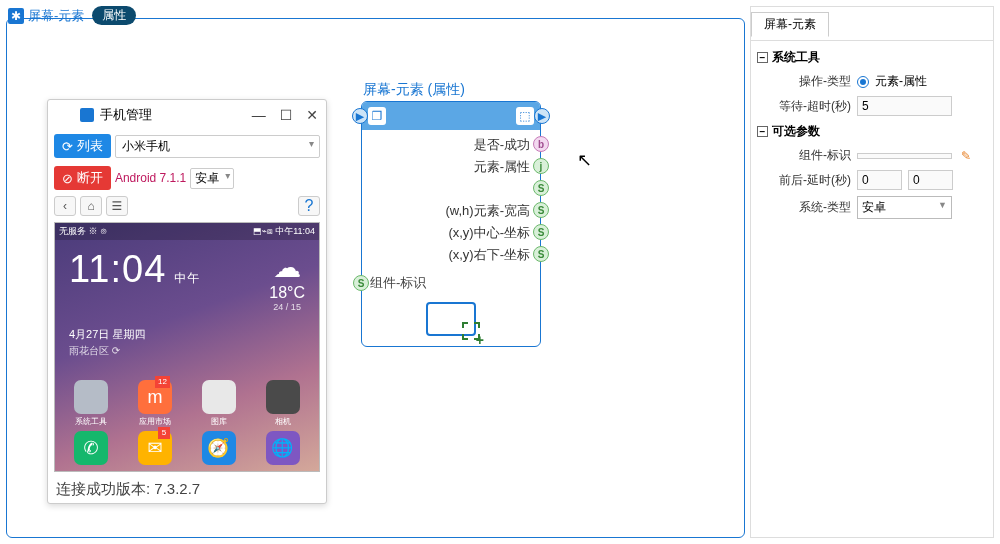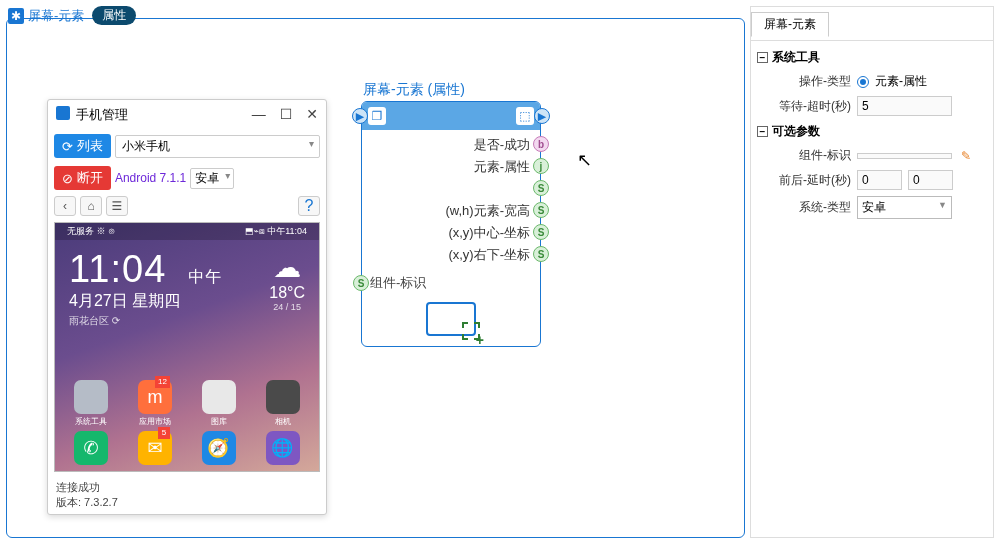--- a/index.html
+++ b/index.html
@@ -9,55 +9,55 @@
 .tab-bar { position: absolute; top: 6px; left: 8px; display: flex; align-items: center; gap: 4px; z-index: 10; }
 .tab-icon { width: 16px; height: 16px; background: #1976d2; border-radius: 2px; display: flex; align-items: center; justify-content: center; color:#fff; font-size:12px;}
 .tab-label { color: #1976d2; font-size: 13px; font-weight: 500; }
 .tab-pill { background: #0c4a6e; color: #fff; border-radius: 10px; padding: 1px 10px; font-size: 12px; margin-left: 4px; }
 
 
 .workspace { position: absolute; top: 18px; left: 6px; right: 255px; bottom: 6px; border: 1px solid #1976d2; border-radius: 6px; background: #fff; }
 
 
 .phone-window { position: absolute; top: 80px; left: 40px; width: 280px; background: #fff; border: 1px solid #ccc; border-radius: 3px; box-shadow: 0 2px 6px rgba(0,0,0,.15); }
-.pw-titlebar { display: flex; align-items: flex-start; padding: 6px 8px; gap: 6px; }
+.pw-titlebar { display: flex; align-items: center; padding: 6px 8px; gap: 6px; margin-left: 24px; }
 .pw-icon { width: 14px; height: 14px; background: #1976d2; border-radius: 2px; }
 .pw-title { font-size: 13px; flex: 1; }
 .pw-controls { display: flex; gap: 14px; font-size: 14px; color: #444; }
 .pw-controls span { cursor: default; }
 
 .pw-toolbar { display: flex; gap: 4px; padding: 4px 6px; align-items: center; }
 .btn-blue { background: #1e88e5; color: #fff; border-radius: 3px; padding: 3px 8px; font-size: 13px; display: flex; align-items: center; gap: 4px; }
 .btn-red { background: #e53935; color: #fff; border-radius: 3px; padding: 3px 8px; font-size: 13px; display: flex; align-items: center; gap: 4px; }
 .mini-select { border: 1px solid #ccc; border-radius: 2px; font-size: 12px; padding: 2px 22px 2px 6px; background: #fff; position: relative; flex:1; min-width:0;}
 .mini-select::after { content: "▾"; position: absolute; right: 5px; top: 2px; color: #888; font-size: 10px; }
-.mini-text { font-size: 12px; color: #6d28d9; white-space:nowrap;}
+.mini-text { font-size: 12px; color: #be185d; white-space:nowrap;}
 .mini-sel2 { border: 1px solid #ccc; border-radius: 2px; font-size: 12px; padding: 1px 14px 1px 4px; background:#fff; position:relative;}
 .mini-sel2::after { content: "▾"; position:absolute; right:3px; top:1px; font-size:10px; color:#888;}
 
 .pw-navbar { display:flex; gap:4px; padding:2px 6px; align-items:center;}
 .nav-btn { width:22px; height:20px; border:1px solid #ccc; border-radius:3px; display:flex; align-items:center; justify-content:center; font-size:12px; color:#555; background:#f7f7f7;}
 .help-btn { margin-left:auto; width:22px; height:20px; border:1px solid #ccc; border-radius:3px; display:flex; align-items:center; justify-content:center; color:#1976d2; background:#f7f7f7;}
 
 .phone-screen { margin: 4px 6px; border: 1px solid #bbb; height: 250px; background: linear-gradient(160deg, #4a3b7a 0%, #6b4d8e 40%, #b07290 70%, #d4a89a 100%); position: relative; overflow: hidden; color:#fff; }
-.ps-status { display:flex; justify-content:space-between; font-size:9px; padding:2px 12px; background:rgba(0,0,0,.2);}
+.ps-status { display:flex; justify-content:space-between; font-size:9px; padding:2px 4px; background:rgba(0,0,0,.2);}
 .ps-time { font-size: 38px; font-weight: 300; text-align: left; padding: 8px 14px 0; letter-spacing:1px;}
-.ps-date { font-size:16px; padding:0 14px;}
+.ps-date { font-size:11px; padding:0 14px;margin-top:36px;}
 .ps-loc { font-size:10px; padding:2px 14px; opacity:.8;}
 .ps-weather { position:absolute; right:14px; top:28px; text-align:center;}
 .ps-weather-icon { font-size:28px;}
 .ps-temp { font-size:16px; font-weight:500;}
 .ps-range { font-size:9px; opacity:.8;}
 .ps-apps { position:absolute; bottom:4px; left:0; right:0;}
 .app-row { display:flex; justify-content:space-around; padding:2px 4px;}
 .app { display:flex; flex-direction:column; align-items:center; gap:2px; position:relative;}
 .app-icon { width:34px; height:34px; border-radius:7px; display:flex; align-items:center; justify-content:center; font-size:18px;}
 .app-label { font-size:8px; color:#fff;}
 .badge { position:absolute; top:-4px; right:2px; background:#f44336; color:#fff; font-size:8px; border-radius:0; padding:0 3px; line-height:12px; min-width:12px; text-align:center;}
-.pw-footer { display:flex; justify-content:flex-end; padding:4px 8px; font-size:11px; color:#444;flex-direction:column;}
+.pw-footer { display:flex; justify-content:flex-start; padding:4px 8px; font-size:15px; color:#444;}
 
 
 .node-title { position:absolute; top:62px; left:356px; color:#1976d2; font-size:14px;}
 .node { position:absolute; top:82px; left:354px; width:180px; border:1px solid #1976d2; border-radius:6px; background:#fff;}
 .node-header { background:#5ba7e5; border-radius:5px 5px 0 0; height:28px; display:flex; align-items:center; justify-content:space-between; padding:0 6px; position:relative;}
 .node-hdr-icon { width:18px; height:18px; background:#fff; border-radius:3px; display:flex; align-items:center; justify-content:center; font-size:12px; color:#1976d2;}
 .node-port-in { position:absolute; left:-10px; top:6px; width:16px; height:16px; background:#cde4f7; border:1px solid #1976d2; border-radius:50%; display:flex; align-items:center; justify-content:center; color:#1976d2; font-size:11px;}
 .node-port-out { position:absolute; right:-10px; top:6px; width:16px; height:16px; background:#cde4f7; border:1px solid #1976d2; border-radius:50%; display:flex; align-items:center; justify-content:center; color:#1976d2; font-size:11px;}
 .node-body { padding:4px 0;}
 .node-row { display:flex; align-items:flex-start; justify-content:flex-end; padding:2px 4px; font-size:13px; position:relative; height:22px;}
@@ -132,21 +132,21 @@
       <div class="nav-btn">⌂</div>
       <div class="nav-btn">☰</div>
       <div class="help-btn">?</div>
     </div>
 
     <div class="phone-screen">
       <div class="ps-status">
         <span>无服务 ※ ⊙</span>
         <span>⬒⌁⧈ 中午11:04</span>
       </div>
-      <div class="ps-time"><span>11:04</span><span style="font-size:16px;margin-left:22px;">中午</span></div>
+      <div class="ps-time"><span>11:04</span><span style="font-size:12px;margin-left:8px;">中午</span></div>
       <div class="ps-date">4月27日 星期四</div>
       <div class="ps-loc">雨花台区 ⟳</div>
       <div class="ps-weather">
         <div class="ps-weather-icon">☁</div>
         <div class="ps-temp">18°C</div>
         <div class="ps-range">24 / 15</div>
       </div>
       <div class="ps-apps">
         <div class="app-row" id="app-row-1">
             <div class="app">

